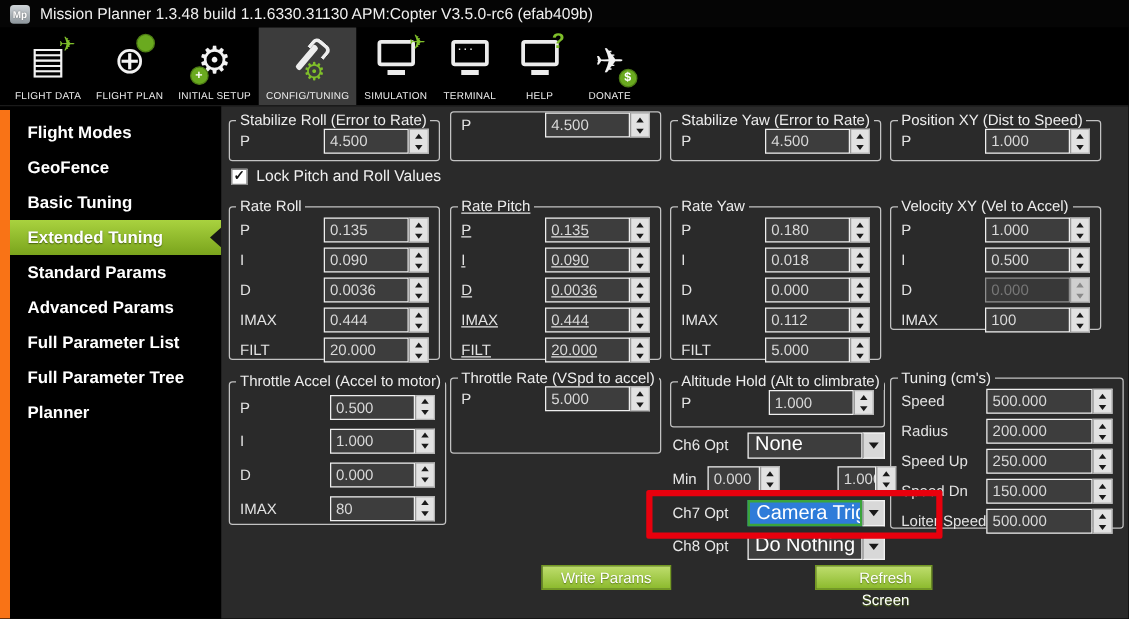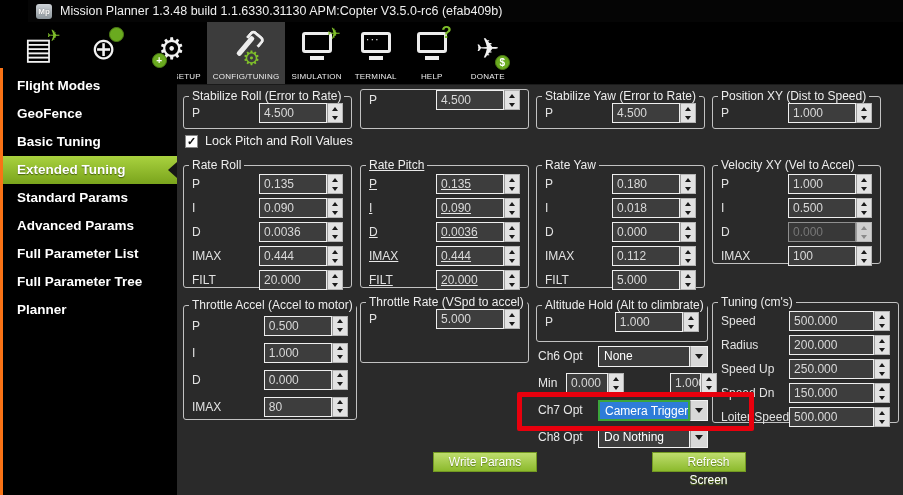--- a/index.html
+++ b/index.html
@@ -2,42 +2,42 @@
 <html><head>
 <meta charset="utf-8">
 <style>
   * { box-sizing: border-box; margin: 0; padding: 0; }
   html,body { background:#111; }
   #window {
     position: relative; width: 903px; height: 495px; overflow: hidden;
     background:#000; font-family:"Liberation Sans", sans-serif; color:#e8e8e8;
   }
   
-  #titlebar { position:absolute; top:0; left:0; right:0; height:22px; background:#050505; display:flex; align-items:center; padding-left:8px;margin-left:28px; }
+  #titlebar { position:absolute; top:0; left:0; right:0; height:22px; background:#050505; display:flex; align-items:center; padding-left:8px; }
   #appicon { width:16px; height:15px; border-radius:3px; background:linear-gradient(#cfd4d8,#8d969c); color:#fff; font-size:8px; font-weight:bold; display:flex; align-items:center; justify-content:center; text-shadow:0 0 1px #555; }
   #apptitle { margin-left:8px; font-size:12.5px; color:#f0f0f0; }
   
   #toolbar { position:absolute; top:22px; left:0; right:0; height:63px; background:#000; display:flex; align-items:stretch; padding-left:6px; border-bottom:1px solid #1a1a1a; }
   .tbtn { display:flex; flex-direction:column; align-items:center; justify-content:flex-end; padding:2px 6px 3px; min-width:56px; cursor:pointer; }
   .tbtn.active { background:#3c3c3c; }
   .tbtn .lab { font-size:8px; letter-spacing:.2px; color:#ececec; white-space:nowrap; }
   .tbico { position:relative; width:44px; height:44px; }
   .tbico .big { position:absolute; left:50%; top:50%; transform:translate(-50%,-52%); font-size:30px; line-height:1; color:#f2f2f2; }
   .tbico .plane { font-size:28px; }
   .badge { position:absolute; display:flex; align-items:center; justify-content:center; }
   .badge.glyph-green { color:#7fbf2a; font-size:16px; top:-2px; right:0; }
   .circ { width:15px; height:15px; border-radius:50%; background:#6aaa1f; color:#fff; font-size:10px; font-weight:bold; border:1px solid #4e7e15; }
   .mon { position:absolute; left:50%; top:4px; transform:translateX(-50%); width:30px; height:21px; border:3px solid #ececec; border-radius:3px; }
   .mon::after { content:""; position:absolute; left:50%; transform:translateX(-50%); bottom:-10px; width:14px; height:4px; background:#ececec; }
   .mon .dots { position:absolute; top:-2px; left:2px; color:#ececec; font-size:11px; letter-spacing:1px; }
   .wrench { position:absolute; left:19px; top:6px; width:5px; height:24px; background:#ededed; border-radius:2px; transform:rotate(40deg); }
   .wrench::before { content:""; position:absolute; top:-6px; left:-3px; width:11px; height:8px; border:3px solid #ededed; border-bottom:none; border-radius:5px 5px 0 0; }
   .gear-green { color:#7fbf2a !important; }
   
-  #sidebar { position:absolute; top:68px; left:0; width:177px; bottom:0; background:#000; border-left:3px solid #f97316; padding-top:4px; }
+  #sidebar { position:absolute; top:88px; left:0; width:177px; bottom:0; background:#000; border-left:8px solid #f97316; padding-top:4px; }
   .sitem { position:relative; height:28px; line-height:28px; padding-left:14px; font-size:13.5px; font-weight:bold; color:#fff; cursor:pointer; white-space:nowrap; }
   .sitem.active { background:linear-gradient(#a9d23f,#7aa41c); text-shadow:0 1px 1px #45600e; }
   .sitem.active::after { content:""; position:absolute; right:0; top:50%; transform:translateY(-50%); border-top:8px solid transparent; border-bottom:8px solid transparent; border-right:9px solid #161616; }
   
   #main { position:absolute; top:85px; left:177px; right:0; bottom:0; background:#2a2a2a; }
   fieldset { position:absolute; border:1px solid #c2c2c2; border-radius:3px; }
   legend { margin-left:5px; padding:0 3px; font-size:12px; color:#ededed; white-space:nowrap; }
   .prow { display:flex; align-items:center; height:24px; padding:0 8px; }
   .prow .lbl { font-size:12px; color:#e2e2e2; white-space:nowrap; }
   .spin { margin-left:auto; display:flex; width:84px; height:20px; }
@@ -52,21 +52,21 @@
   .g-ta .prow { height:27px; }
   .g-wp .spin { width:101px; }
   
   #lockrow { position:absolute; left:8px; top:49px; display:flex; align-items:center; cursor:pointer; }
   #lockbox { width:13px; height:13px; background:#fff; border:1px solid #888; color:#111; font-size:11px; font-weight:bold; line-height:11px; text-align:center; }
   #lockrow .lbl { margin-left:7px; font-size:12.5px; color:#f0f0f0; }
   
   .chrow { position:absolute; left:361px; width:170px; display:flex; align-items:center; height:22px; }
   .chrow .lbl { width:60px; font-size:12px; color:#e8e8e8; }
   .combo { display:flex; width:110px; height:21px; cursor:pointer; }
-  .combo .cval { flex:1; background:#3d3d3d; border:1px solid #f2f2f2; color:#fff; font-size:12px; padding:1px 5px; line-height:16px; white-space:nowrap; overflow:hidden; }
+  .combo .cval { flex:1; background:#3d3d3d; border:1px solid #f2f2f2; color:#fff; font-size:16px; padding:1px 5px; line-height:16px; white-space:nowrap; overflow:hidden; }
   .combo .cbtn { width:18px; background:#d8d8d8; border:1px solid #f2f2f2; border-left:1px solid #999; display:flex; align-items:center; justify-content:center; }
   .combo .cbtn i { width:0; height:0; border-left:4px solid transparent; border-right:4px solid transparent; border-top:5px solid #1a1a1a; }
   .combo.selblue .cval { background:#2e7cd9; border:2px solid #3ba53b; }
   #minrow { position:absolute; left:361px; top:288px; height:22px; width:180px; }
   #minrow .lbl { position:absolute; left:0; top:3px; font-size:12px; }
   #minrow .spin { position:absolute; margin:0; }
   #spin-min { left:28px; width:58px; }
   #spin-max { left:132px; width:47px; }
   
   #redrect { position:absolute; left:340px; top:307px; width:237px; height:39px; border:5px solid #e8000d; border-radius:2px; z-index:6; pointer-events:none; }

